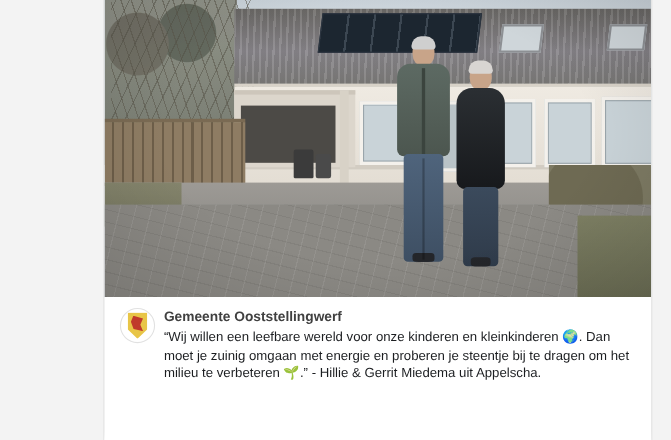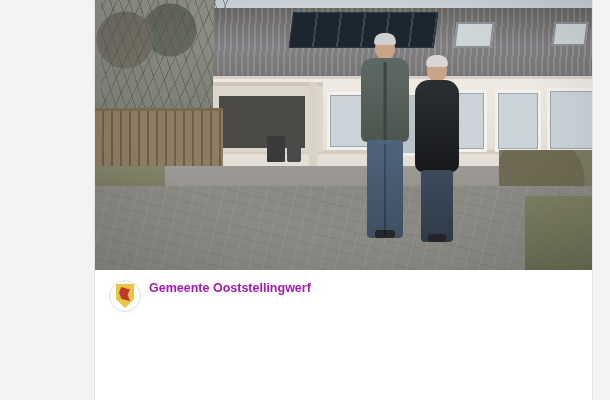--- a/index.html
+++ b/index.html
@@ -274,21 +274,21 @@
     clip-path: polygon(0 0, 100% 0, 100% 64%, 50% 100%, 0 64%);
   }
   .crest-lion {
     position: absolute; left: 9px; top: 6px;
     width: 11px; height: 14px;
     background: #c0392b;
     clip-path: polygon(20% 0, 100% 18%, 78% 58%, 100% 100%, 22% 86%, 0 40%);
   }
   .head-text { min-width: 0; }
   .page-name {
-    color: #a21caf;
+    color: #404040;
     font-weight: bold;
     font-size: 12.5px;
     line-height: 16px;
     margin: 0 0 2px 0;
   }
   .body-text {
     font-size: 12px;
     line-height: 16.5px;
     color: #1c1e21;
     margin: 0;
@@ -377,20 +377,21 @@
     </div>
 
     <div class="post-body">
       <div class="post-head">
         <div class="avatar">
           <div class="crest"></div>
           <div class="crest-lion"></div>
         </div>
         <div class="head-text">
           <div class="page-name">Gemeente Ooststellingwerf</div>
+          <p class="body-text">“Wij willen een leefbare wereld voor onze kinderen en kleinkinderen 🌍. Dan moet je zuinig omgaan met energie en proberen je steentje bij te dragen om het milieu te verbeteren 🌱.” - Hillie &amp; Gerrit Miedema uit Appelscha.</p>
         </div>
       </div>
 
     </div>
 
   </div>
 
   <div class="fade"></div>
 </div>
 

